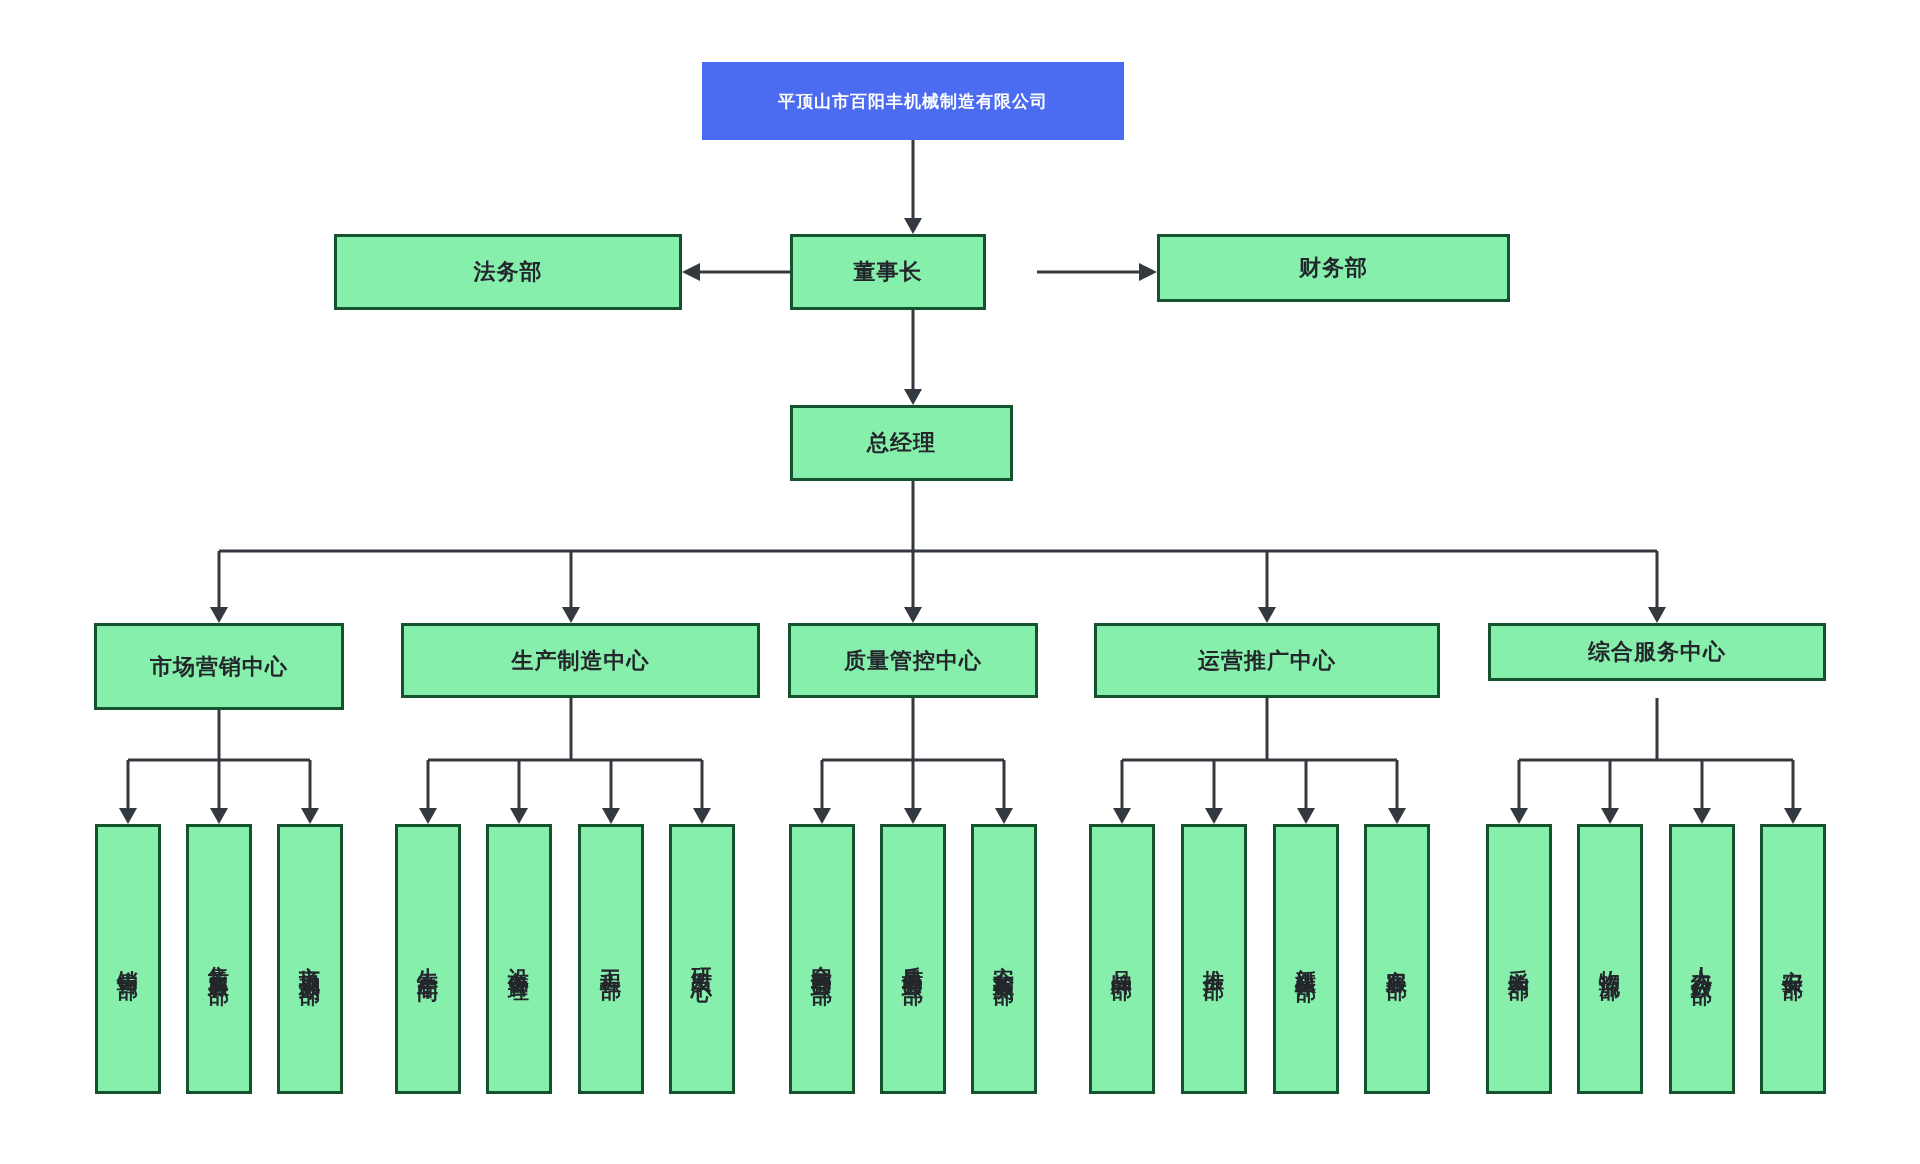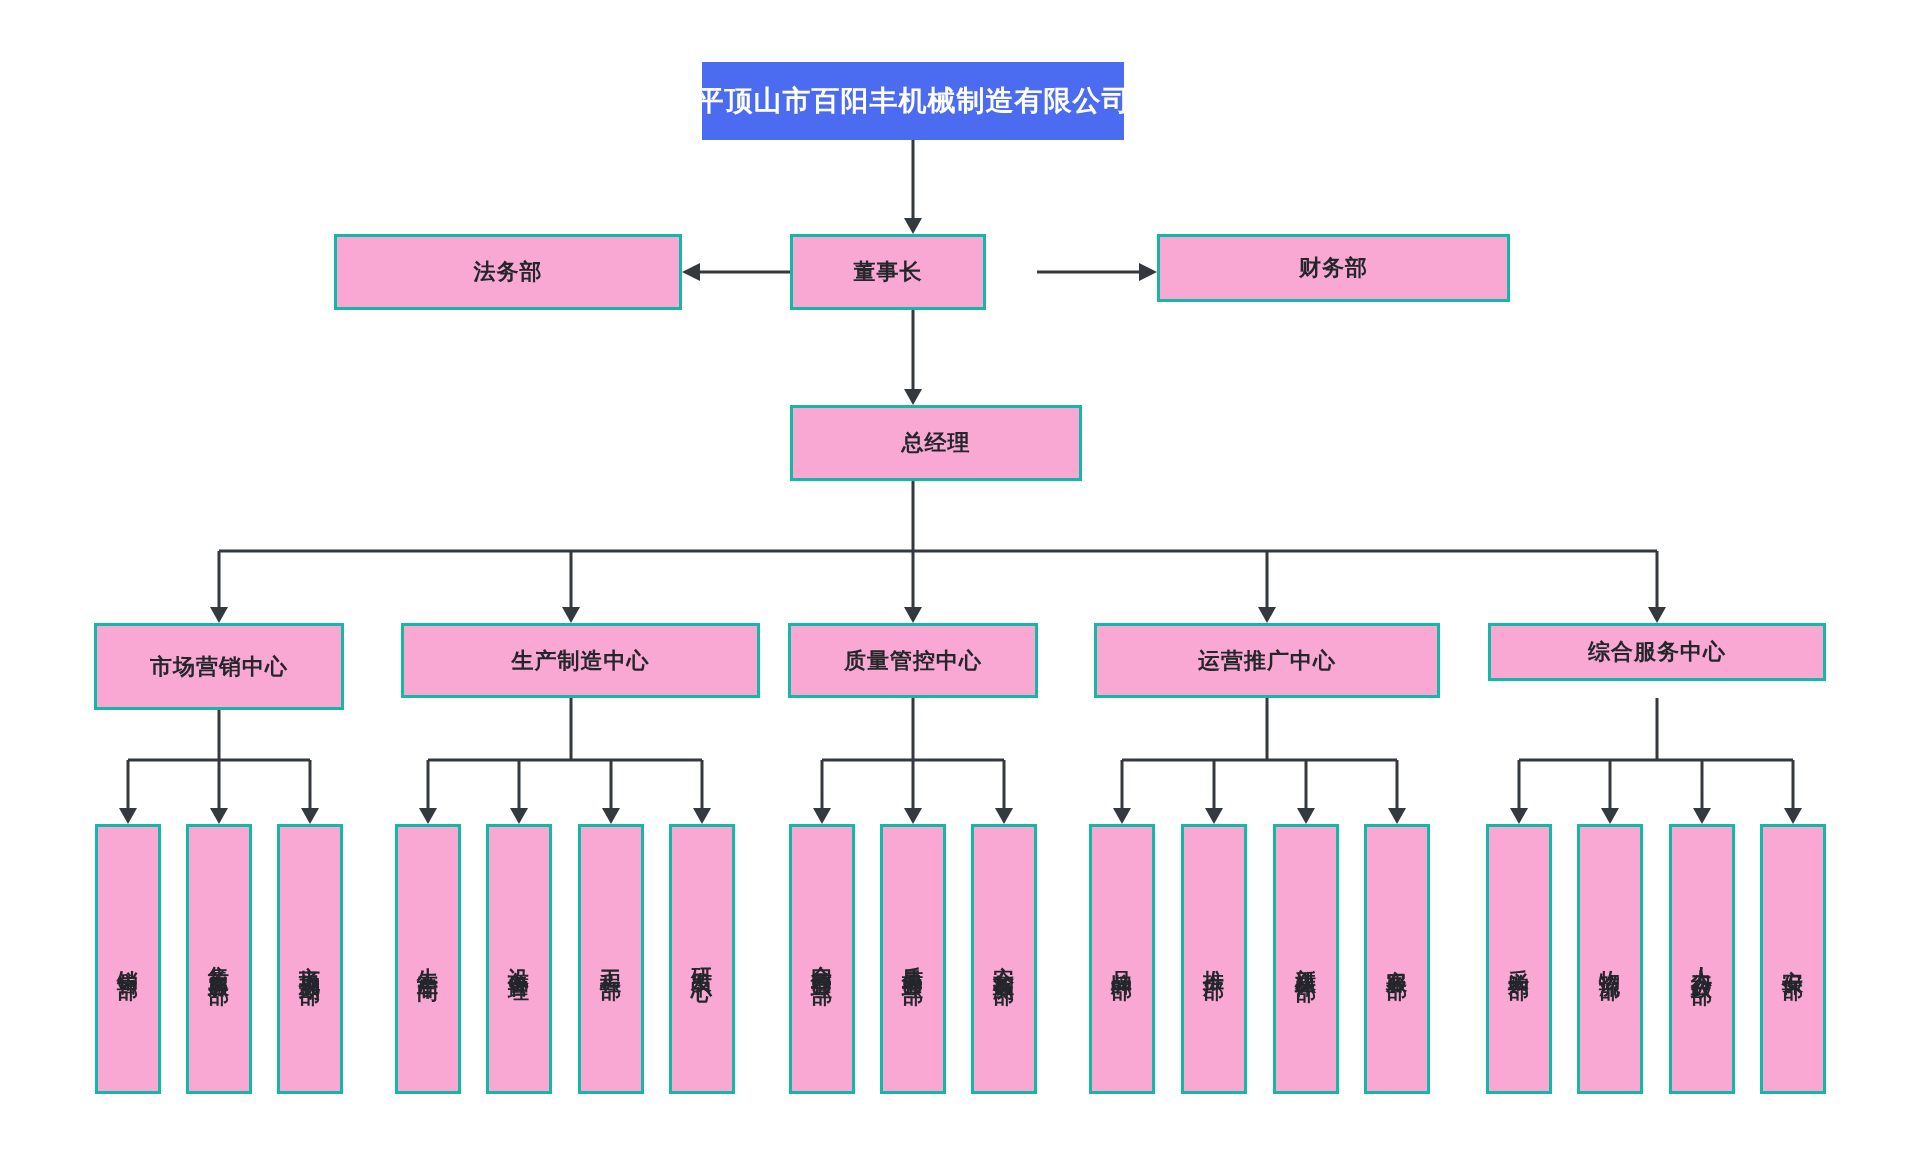--- a/index.html
+++ b/index.html
@@ -2,27 +2,27 @@
 <html><head>
 <meta charset="utf-8">
 <style>
   html,body{margin:0;padding:0;}
   body{
     width:1920px;height:1164px;position:relative;background:#ffffff;
     font-family:"Liberation Sans","DejaVu Sans",sans-serif;overflow:hidden;
   }
   #connectors{position:absolute;left:0;top:0;width:1920px;height:1164px;}
   .node{
-    position:absolute;box-sizing:border-box;background:#f9a8d4;
-    border:3px solid #14b8a6;color:#23262b;font-weight:bold;
+    position:absolute;box-sizing:border-box;background:#86efac;
+    border:3px solid #14532d;color:#23262b;font-weight:bold;
     display:flex;align-items:center;justify-content:center;
     font-size:22px;letter-spacing:1px;white-space:nowrap;
   }
   .node.root{
-    background:#4b6bf0;border:none;color:#ffffff;font-size:28px;letter-spacing:1px;
+    background:#4b6bf0;border:none;color:#ffffff;font-size:17px;letter-spacing:1px;
   }
   .node.dept .vtext{
     writing-mode:vertical-lr;text-orientation:upright;
     font-size:21px;font-weight:bold;letter-spacing:0.2em;line-height:1;
   }
 </style>
 </head>
 <body>
 
 <svg id="connectors" viewBox="0 0 1920 1164" xmlns="http://www.w3.org/2000/svg">
@@ -77,21 +77,21 @@
 <div class="node" style="left:334px;top:234px;width:348px;height:76px">
   <span>法务部</span>
 </div>
 <div class="node" style="left:790px;top:234px;width:196px;height:76px">
   <span>董事长</span>
 </div>
 <div class="node" style="left:1157px;top:234px;width:353px;height:68px">
   <span>财务部</span>
 </div>
 
-<div class="node" style="left:790px;top:405px;width:292px;height:76px">
+<div class="node" style="left:790px;top:405px;width:223px;height:76px">
   <span>总经理</span>
 </div>
 
 <div class="node" style="left:94px;top:623px;width:250px;height:87px">
   <span>市场营销中心</span>
 </div>
 <div class="node" style="left:401px;top:623px;width:359px;height:75px">
   <span>生产制造中心</span>
 </div>
 <div class="node" style="left:788px;top:623px;width:250px;height:75px">

